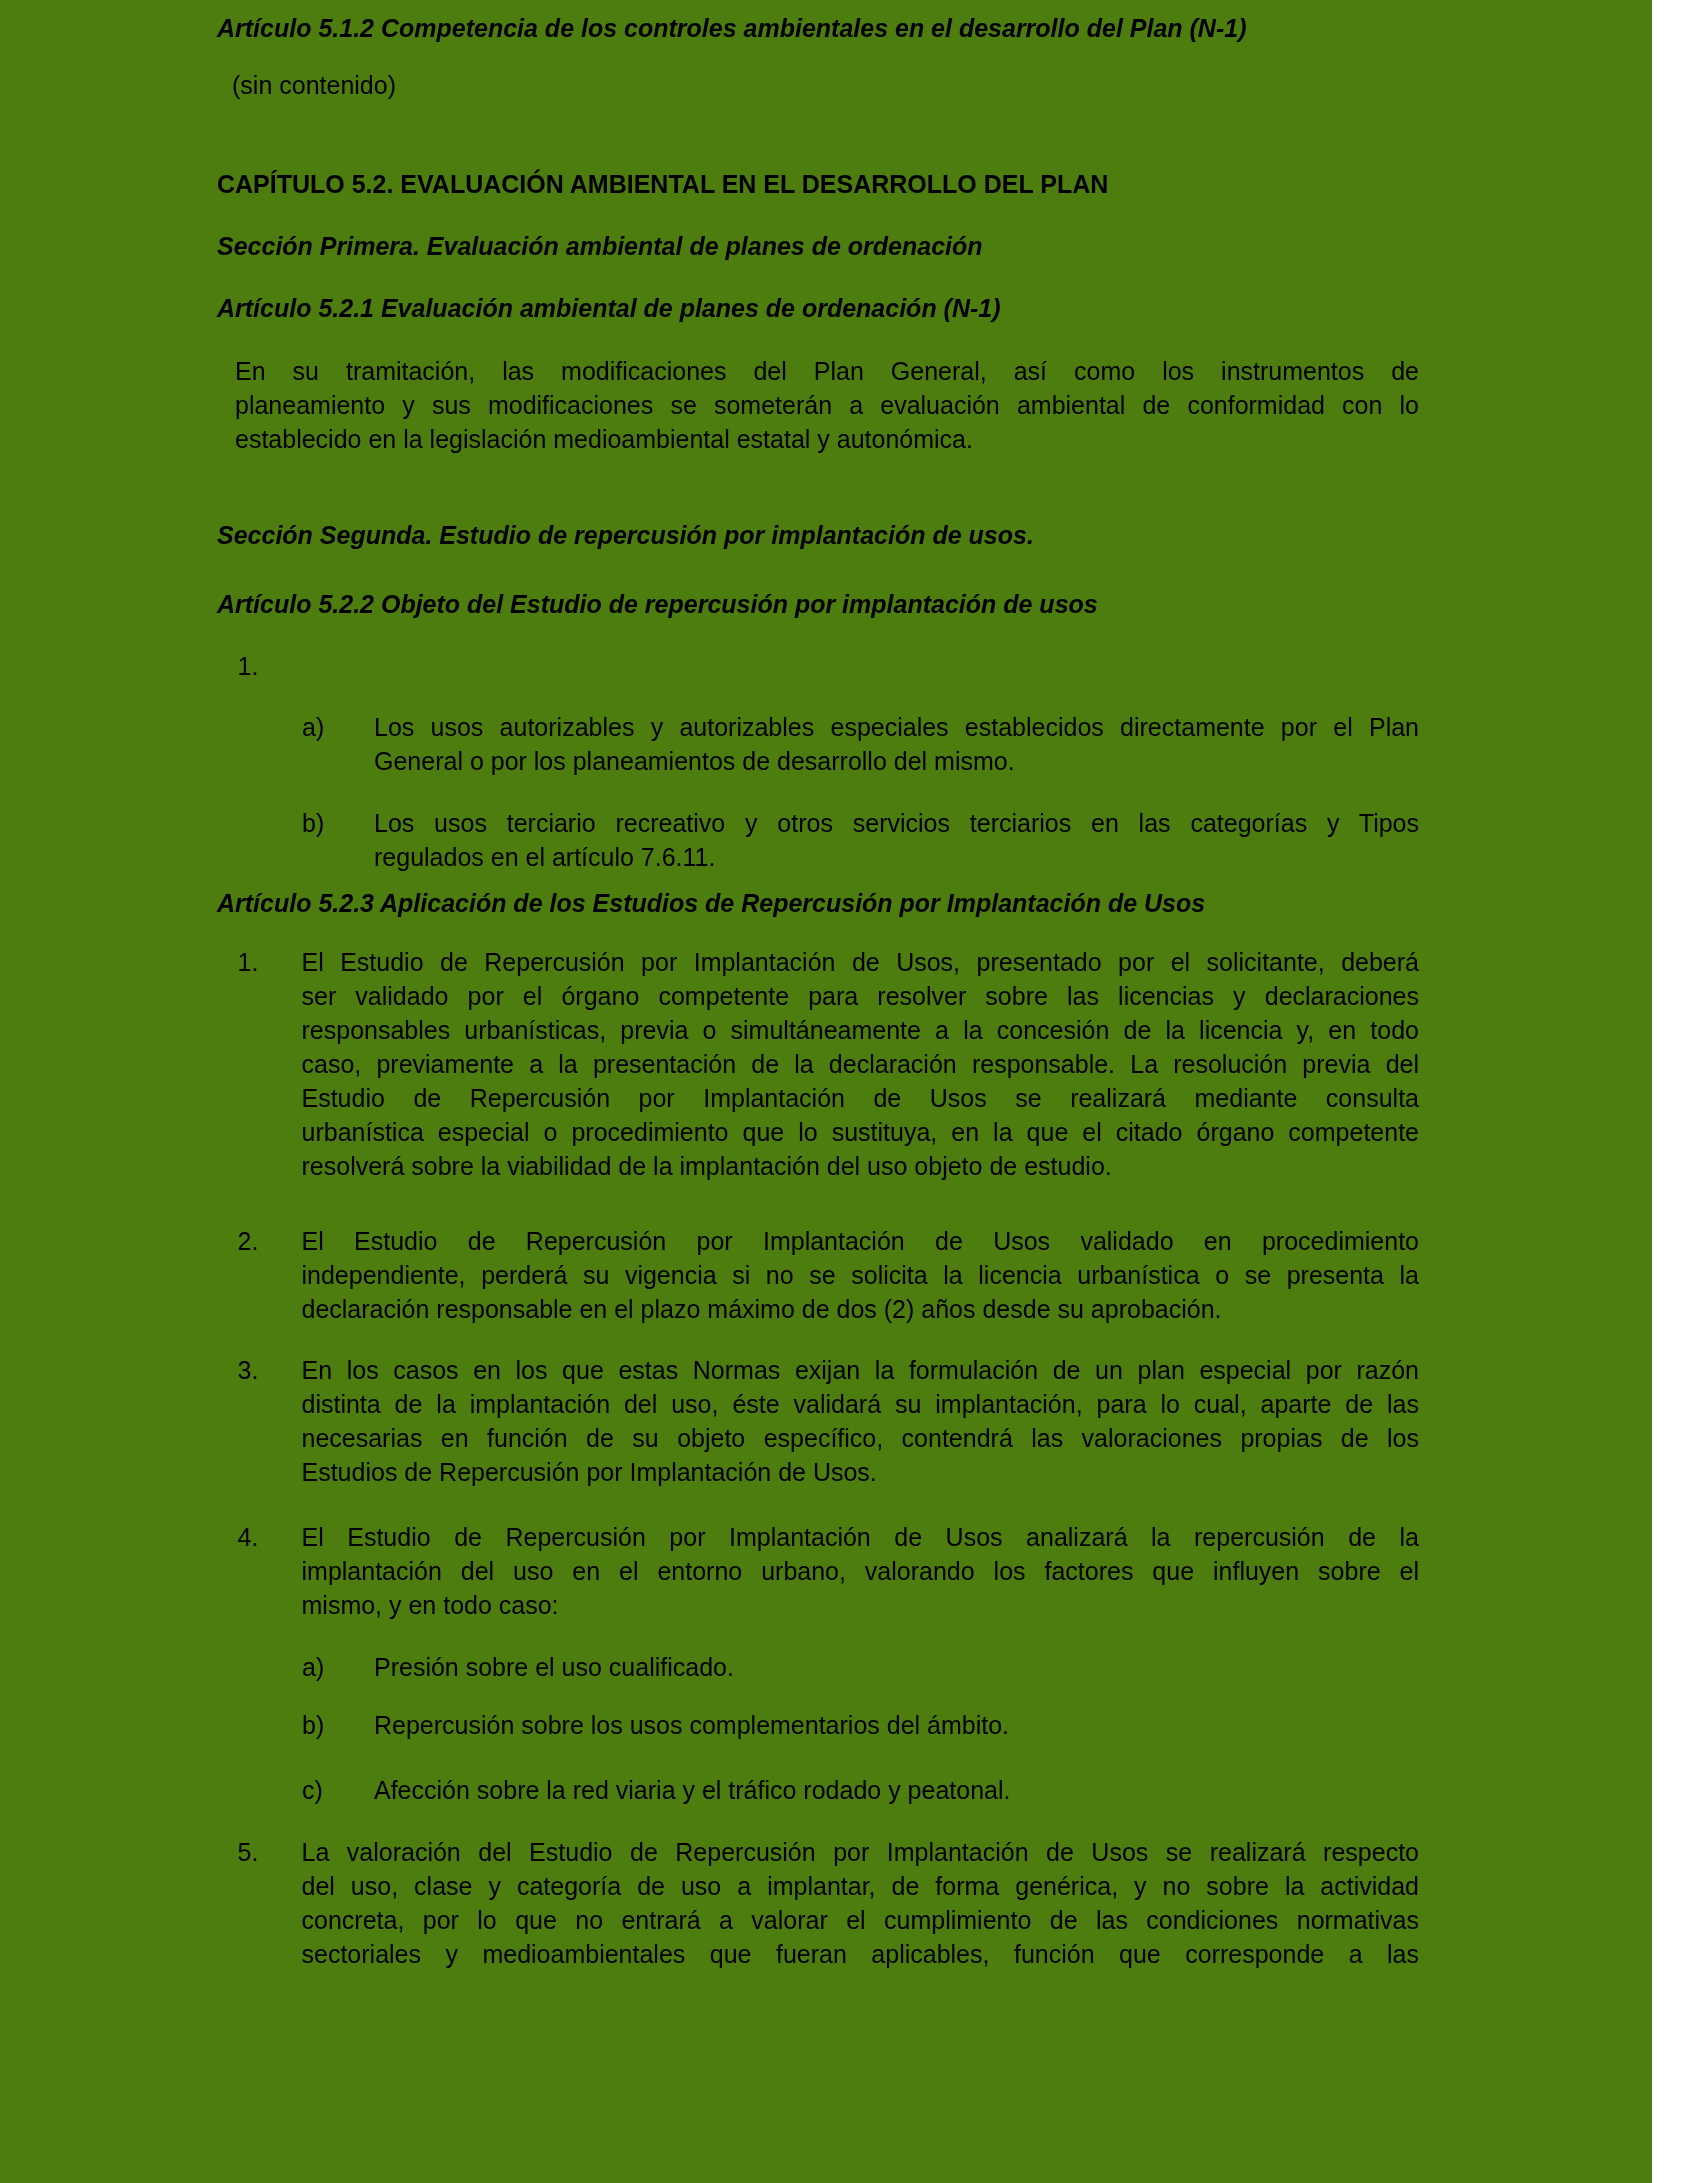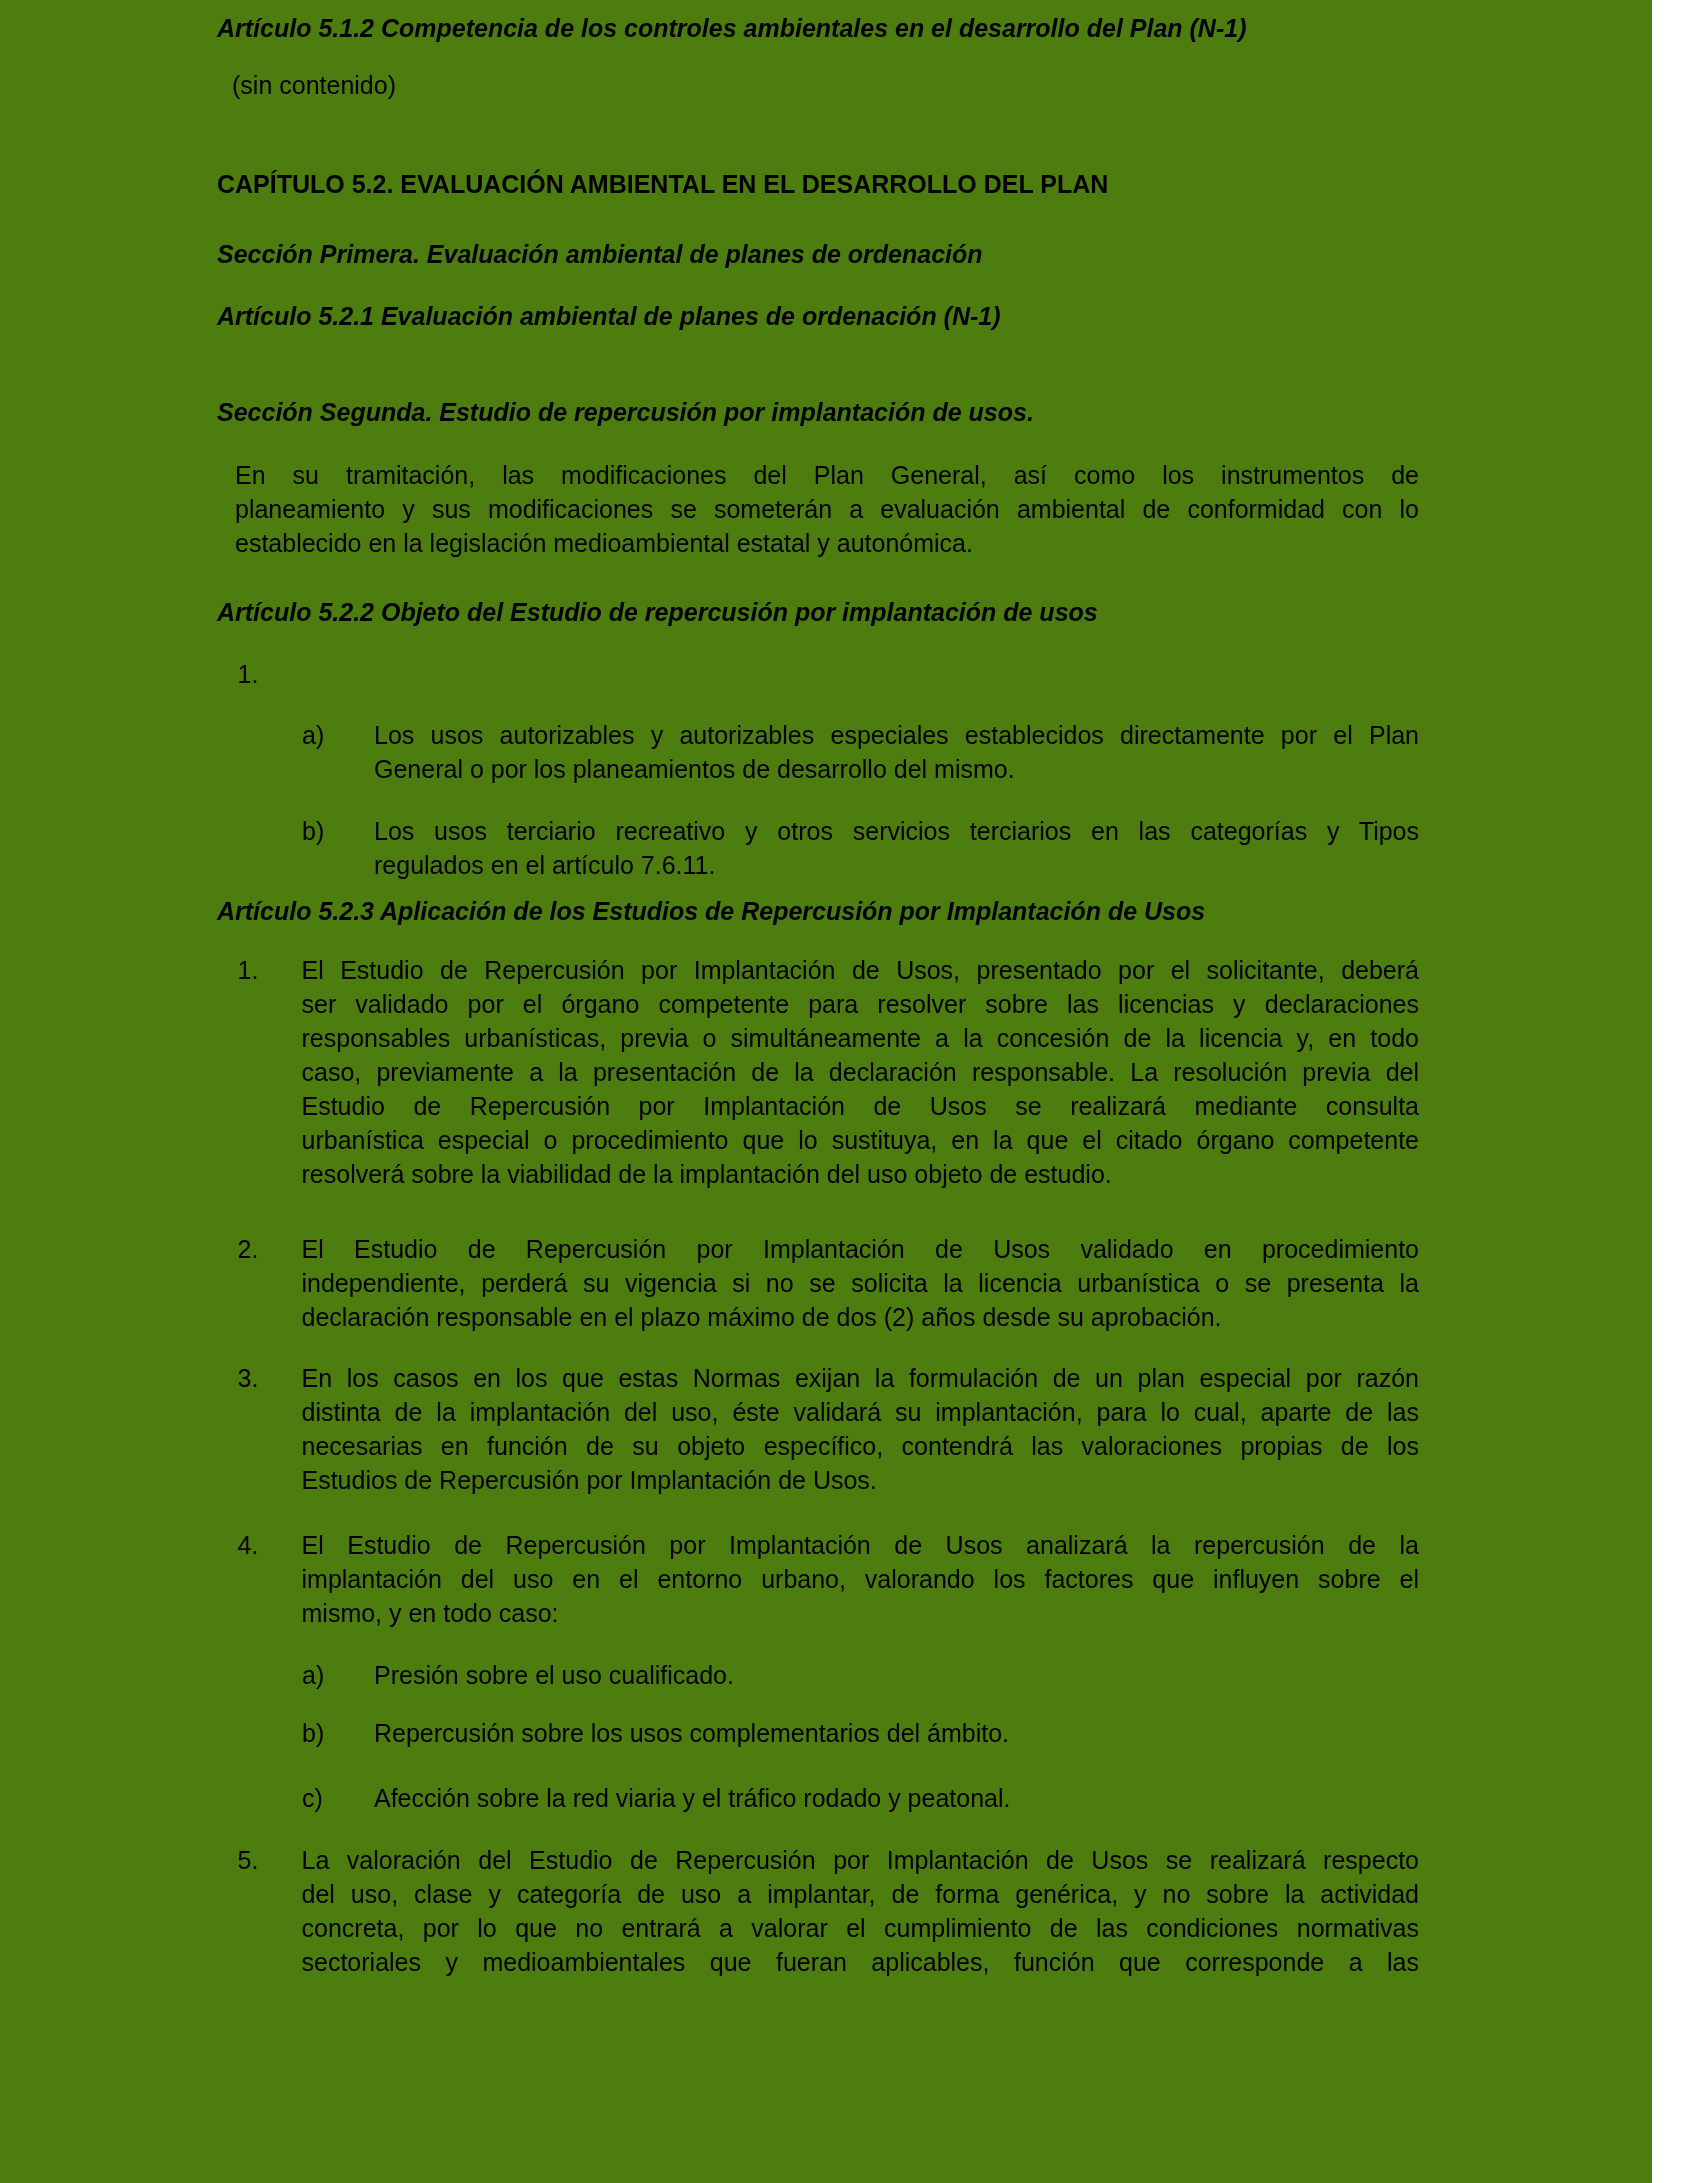--- a/index.html
+++ b/index.html
@@ -36,30 +36,30 @@
 
 <div class="page">
   <div class="doc">
 
     <div class="block style-article" style="margin-top:0">Artículo 5.1.2 Competencia de los controles ambientales en el desarrollo del Plan (N-1)</div>
 
     <div class="block style-plain" style="margin-top:23px">(sin contenido)</div>
 
     <div class="block style-chapter" style="margin-top:65px">CAPÍTULO 5.2. EVALUACIÓN AMBIENTAL EN EL DESARROLLO DEL PLAN</div>
 
-    <div class="block style-section" style="margin-top:36px">Sección Primera. Evaluación ambiental de planes de ordenación</div>
+    <div class="block style-section" style="margin-top:28px">Sección Primera. Evaluación ambiental de planes de ordenación</div>
 
     <div class="block style-article" style="margin-top:28px">Artículo 5.2.1 Evaluación ambiental de planes de ordenación (N-1)</div>
-
-    <div class="block style-section" style="margin-top:62px">Sección Segunda. Estudio de repercusión por implantación de usos.</div>
 
     <div class="block style-paragraph" style="margin-top:29px">
         <div class="jlines">En su tramitación, las modificaciones del Plan General, así como los instrumentos de<br>planeamiento y sus modificaciones se someterán a evaluación ambiental de conformidad con lo</div>
         <div class="lastline">establecido en la legislación medioambiental estatal y autonómica.</div>
       </div>
+
+    <div class="block style-section" style="margin-top:62px">Sección Segunda. Estudio de repercusión por implantación de usos.</div>
 
     <div class="block style-article" style="margin-top:35px">Artículo 5.2.2 Objeto del Estudio de repercusión por implantación de usos</div>
 
     <div class="block li li-num" style="margin-top:28px">
       <span class="marker">1.</span>
       <div class="li-text">
         </div>
     </div>
 
     <div class="block li li-letter" style="margin-top:27px">

